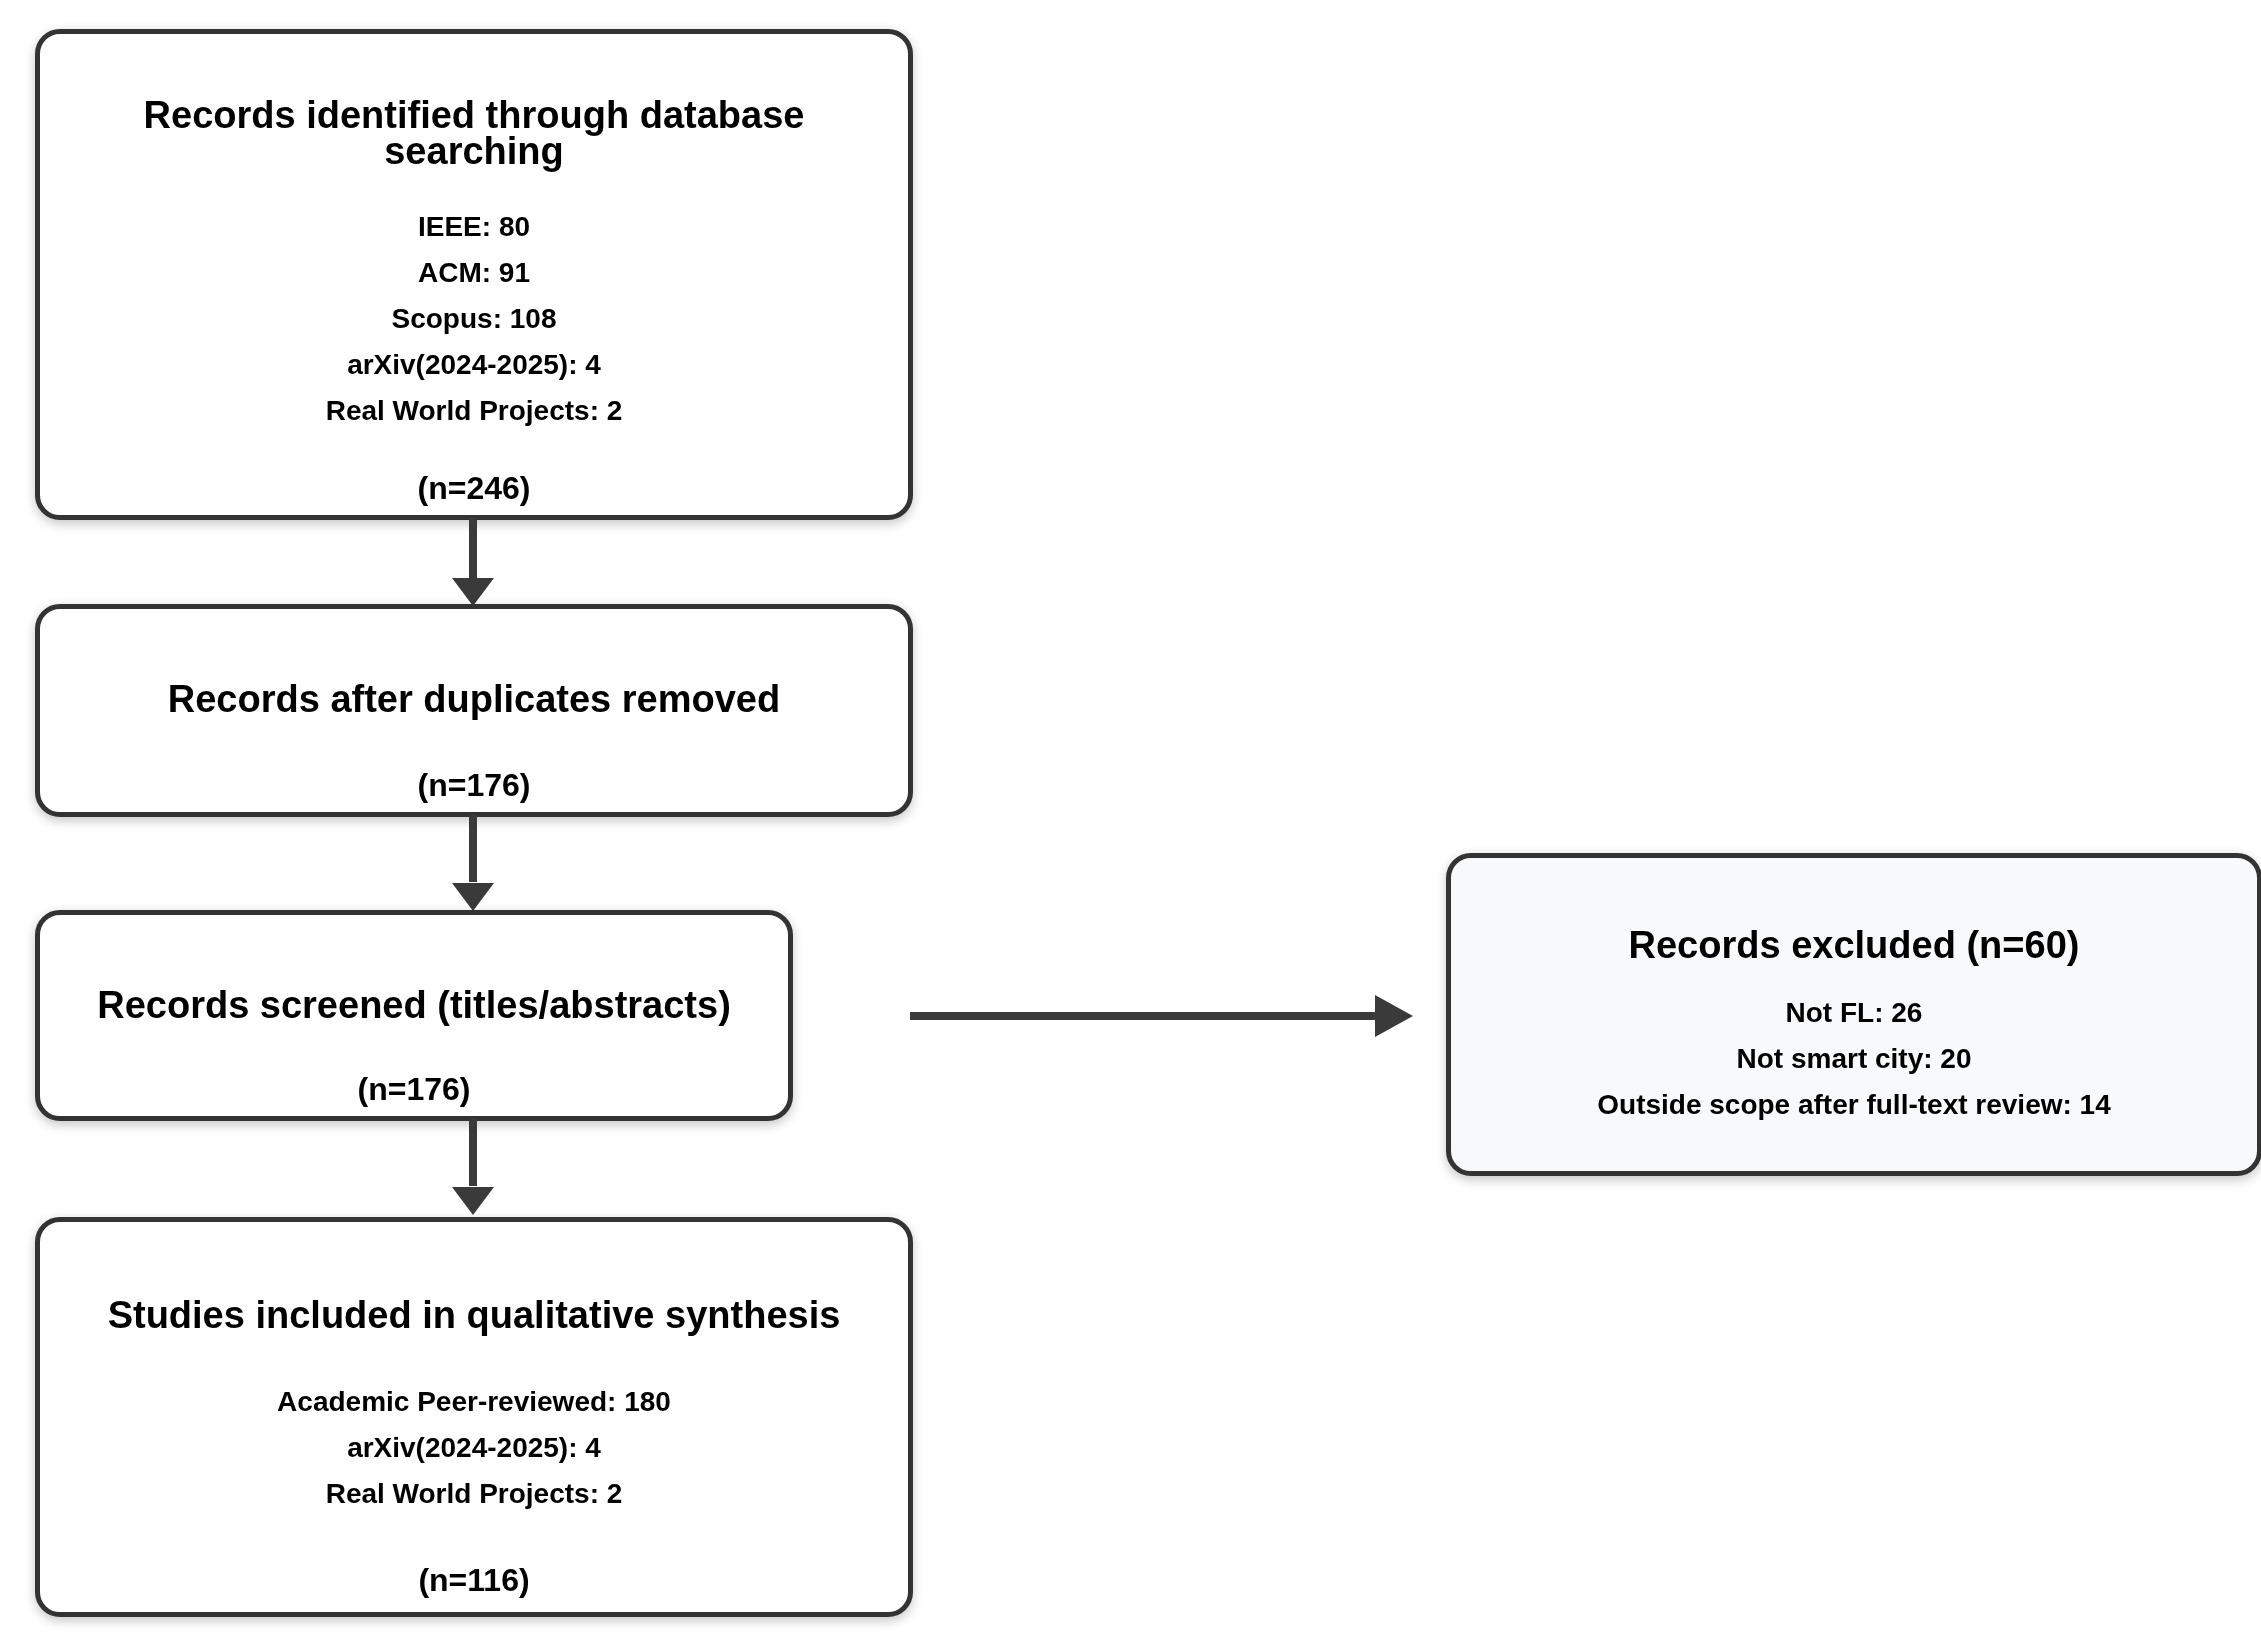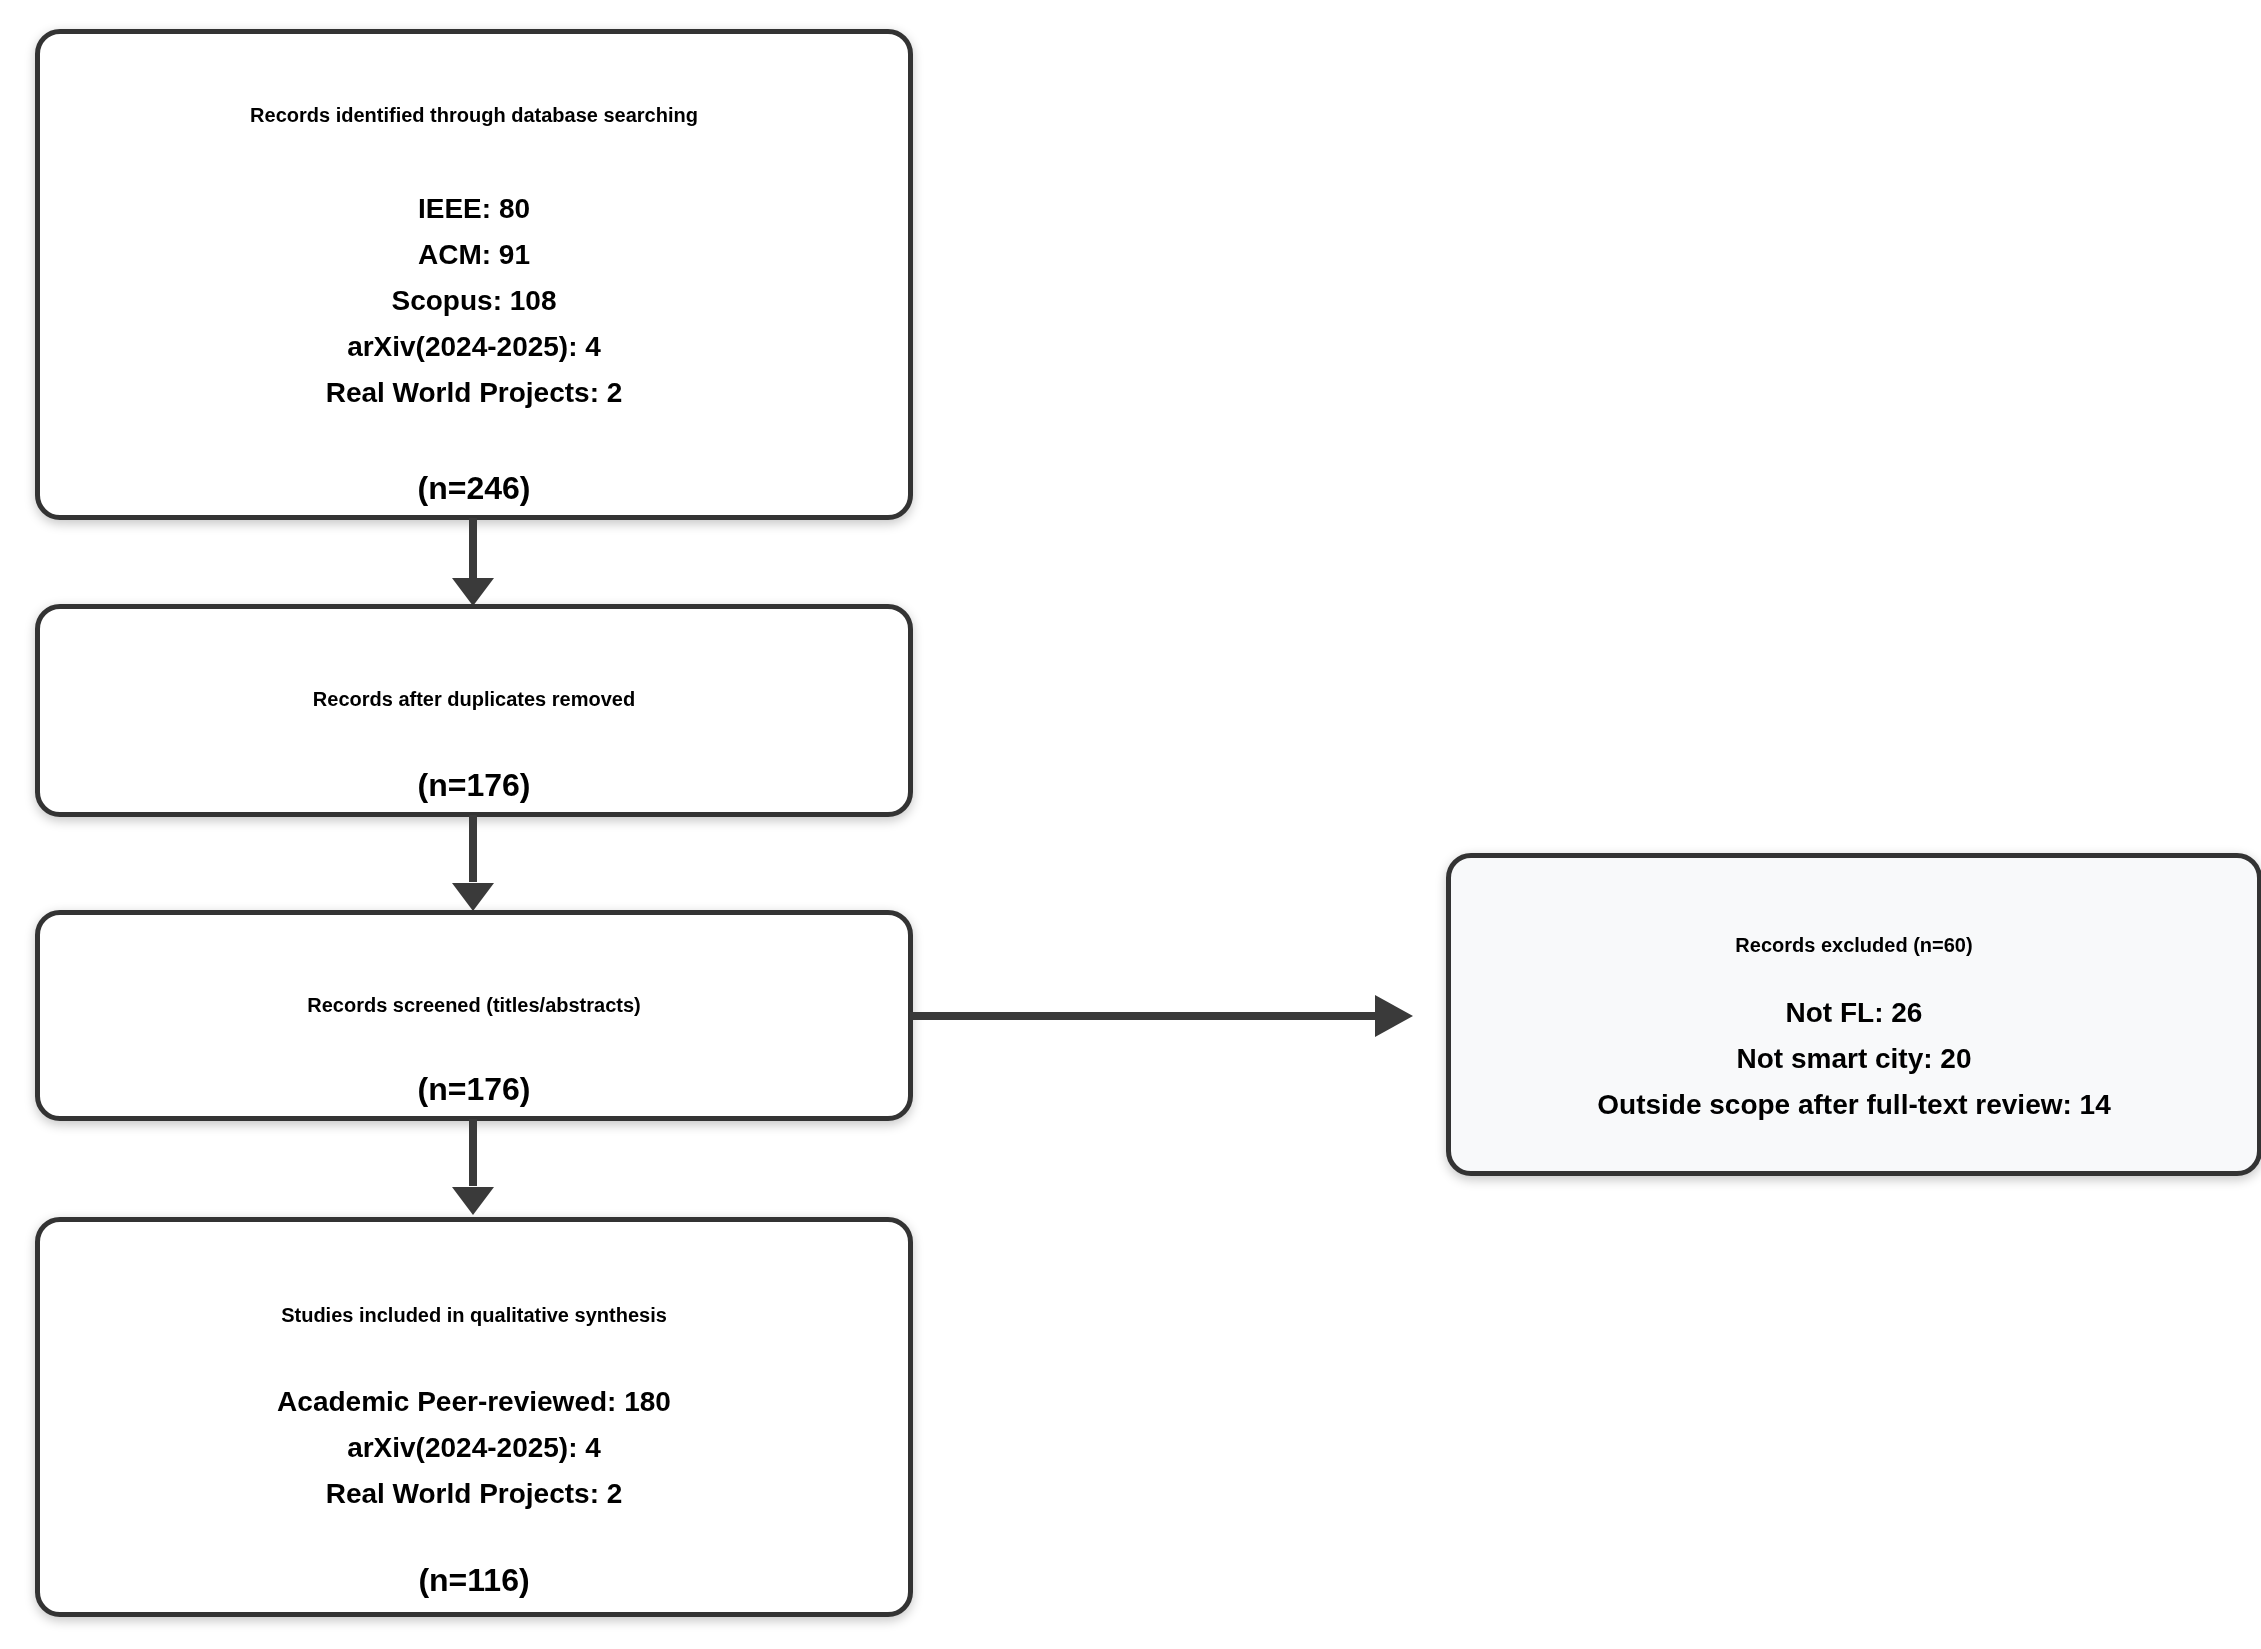--- a/index.html
+++ b/index.html
@@ -28,21 +28,21 @@
     border-radius: 25px;
     box-shadow: 0 3.9px 11px rgba(0,0,0,0.22);
     display: flex;
     flex-direction: column;
     align-items: center;
     text-align: center;
   }
   .flow-box.excluded { background: var(--excluded-fill); margin-left: 35px; }
   .box-title {
     font-weight: bold;
-    font-size: 20px;
+    font-size: 38px;
     line-height: 36px;
     width: 100%;
   }
   .box-items {
     flex: 1;
     display: flex;
     flex-direction: column;
     justify-content: center;
     width: 100%;
   }
@@ -55,21 +55,21 @@
     font-weight: bold;
     font-size: 32px;
     line-height: 36px;
     width: 100%;
   }
   .spacer { flex: 1; }
 
   
   #box-identification { left: 35px;  top: 29px;   width: 878px; height: 491px; padding: 63px 23.5px 9.4px; }
   #box-deduplication  { left: 35px;  top: 604px;  width: 878px; height: 213px; padding: 72px 23.5px 9.4px; }
-  #box-screening      { left: 35px;  top: 910px; width: 878px; height: 211px; padding: 72px 23.5px 9.4px; }
+  #box-screening      { left: 35px;  top: 910px; width: 758px; height: 211px; padding: 72px 23.5px 9.4px; }
   #box-included       { left: 35px;  top: 1217px; width: 878px; height: 400px; padding: 75px 23.5px 14px; gap: 21px; }
   #box-excluded       { left: 1411px; top: 853px; width: 816px; height: 323px; padding: 69px 23.5px 15.7px; }
 
   
   .arrow-part { position: absolute; }
   .v-shaft { width: 7.8px; background: var(--arrow-color); left: 469px; }
   .v-head {
     width: 0; height: 0; left: 452px;
     border-left: 21px solid transparent;
     border-right: 21px solid transparent;

